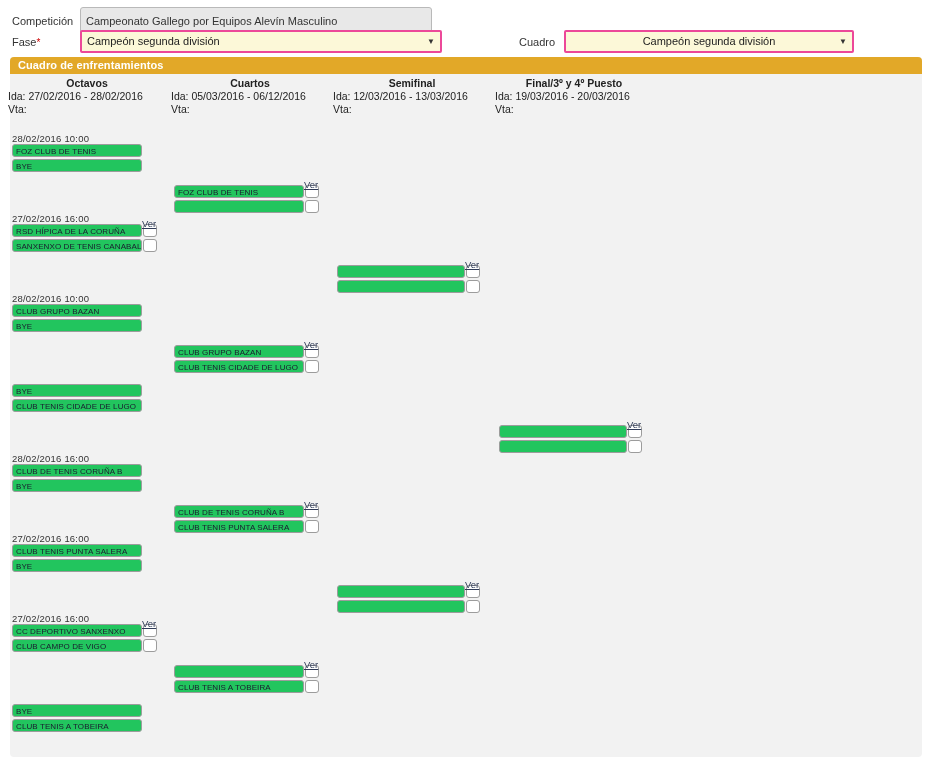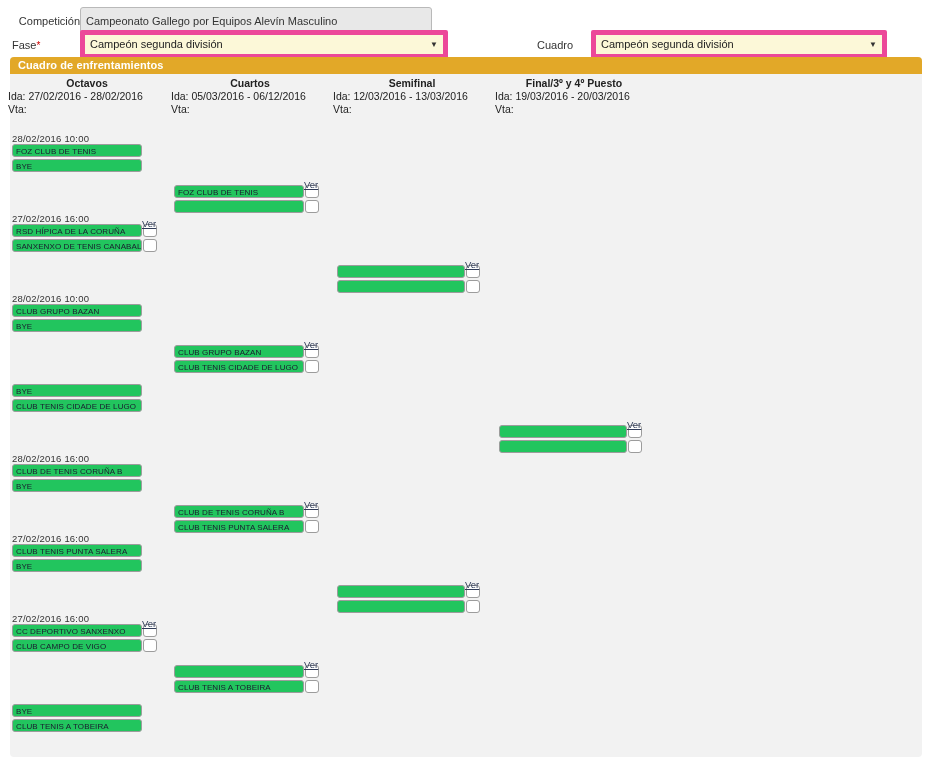--- a/index.html
+++ b/index.html
@@ -30,21 +30,21 @@
     border-radius: 3px;
     font-size: 11px;
     color: #333333;
     padding: 6px 5px;
     height: 14px;
     line-height: 14px;
     box-sizing: content-box;
   }
   .sel-field {
     background: #fcf8d8;
-    border: 5px solid #ec4899;
+    border: 2px solid #ec4899;
     border-radius: 2px;
     font-size: 11px;
     color: #222222;
     padding: 2px 5px;
     height: 15px;
     line-height: 15px;
     position: relative;
     box-sizing: content-box;
   }
   .sel-arrow {
@@ -145,31 +145,31 @@
     cursor: pointer;
   }
   .ver-wrap { position: absolute; }
 </style>
 </head>
 <body>
 
 <div id="page">
 
   <div class="form-row" style="left:12px; top:7px;">
-    <span class="form-label" style="width:68px;text-align:right;">Competición</span>
+    <span class="form-label" style="width:68px;">Competición</span>
     <span class="ro-field" style="width:340px;">Campeonato Gallego por Equipos Alevín Masculino</span>
   </div>
 
   <div class="form-row" style="left:12px; top:30px;">
     <span class="form-label" style="width:68px;"><span>Fase</span><span class="req-star">*</span></span>
     <span class="sel-field" style="width:348px;"><span>Campeón segunda división</span><span class="sel-arrow">▼</span></span>
   </div>
 
 
-  <div class="form-row" style="left:537px; top:30px;">
+  <div class="form-row" style="left:510px; top:30px;text-align:center;">
     <span class="form-label" style="width:54px;">Cuadro</span>
     <span class="sel-field" style="width:276px;"><span>Campeón segunda división</span><span class="sel-arrow">▼</span></span>
   </div>
 
   <div id="panel">
 
     <div id="panel-header">Cuadro de enfrentamientos</div>
 
     <div class="round-head" style="left:-2px;">
       <div class="round-title">Octavos</div>

